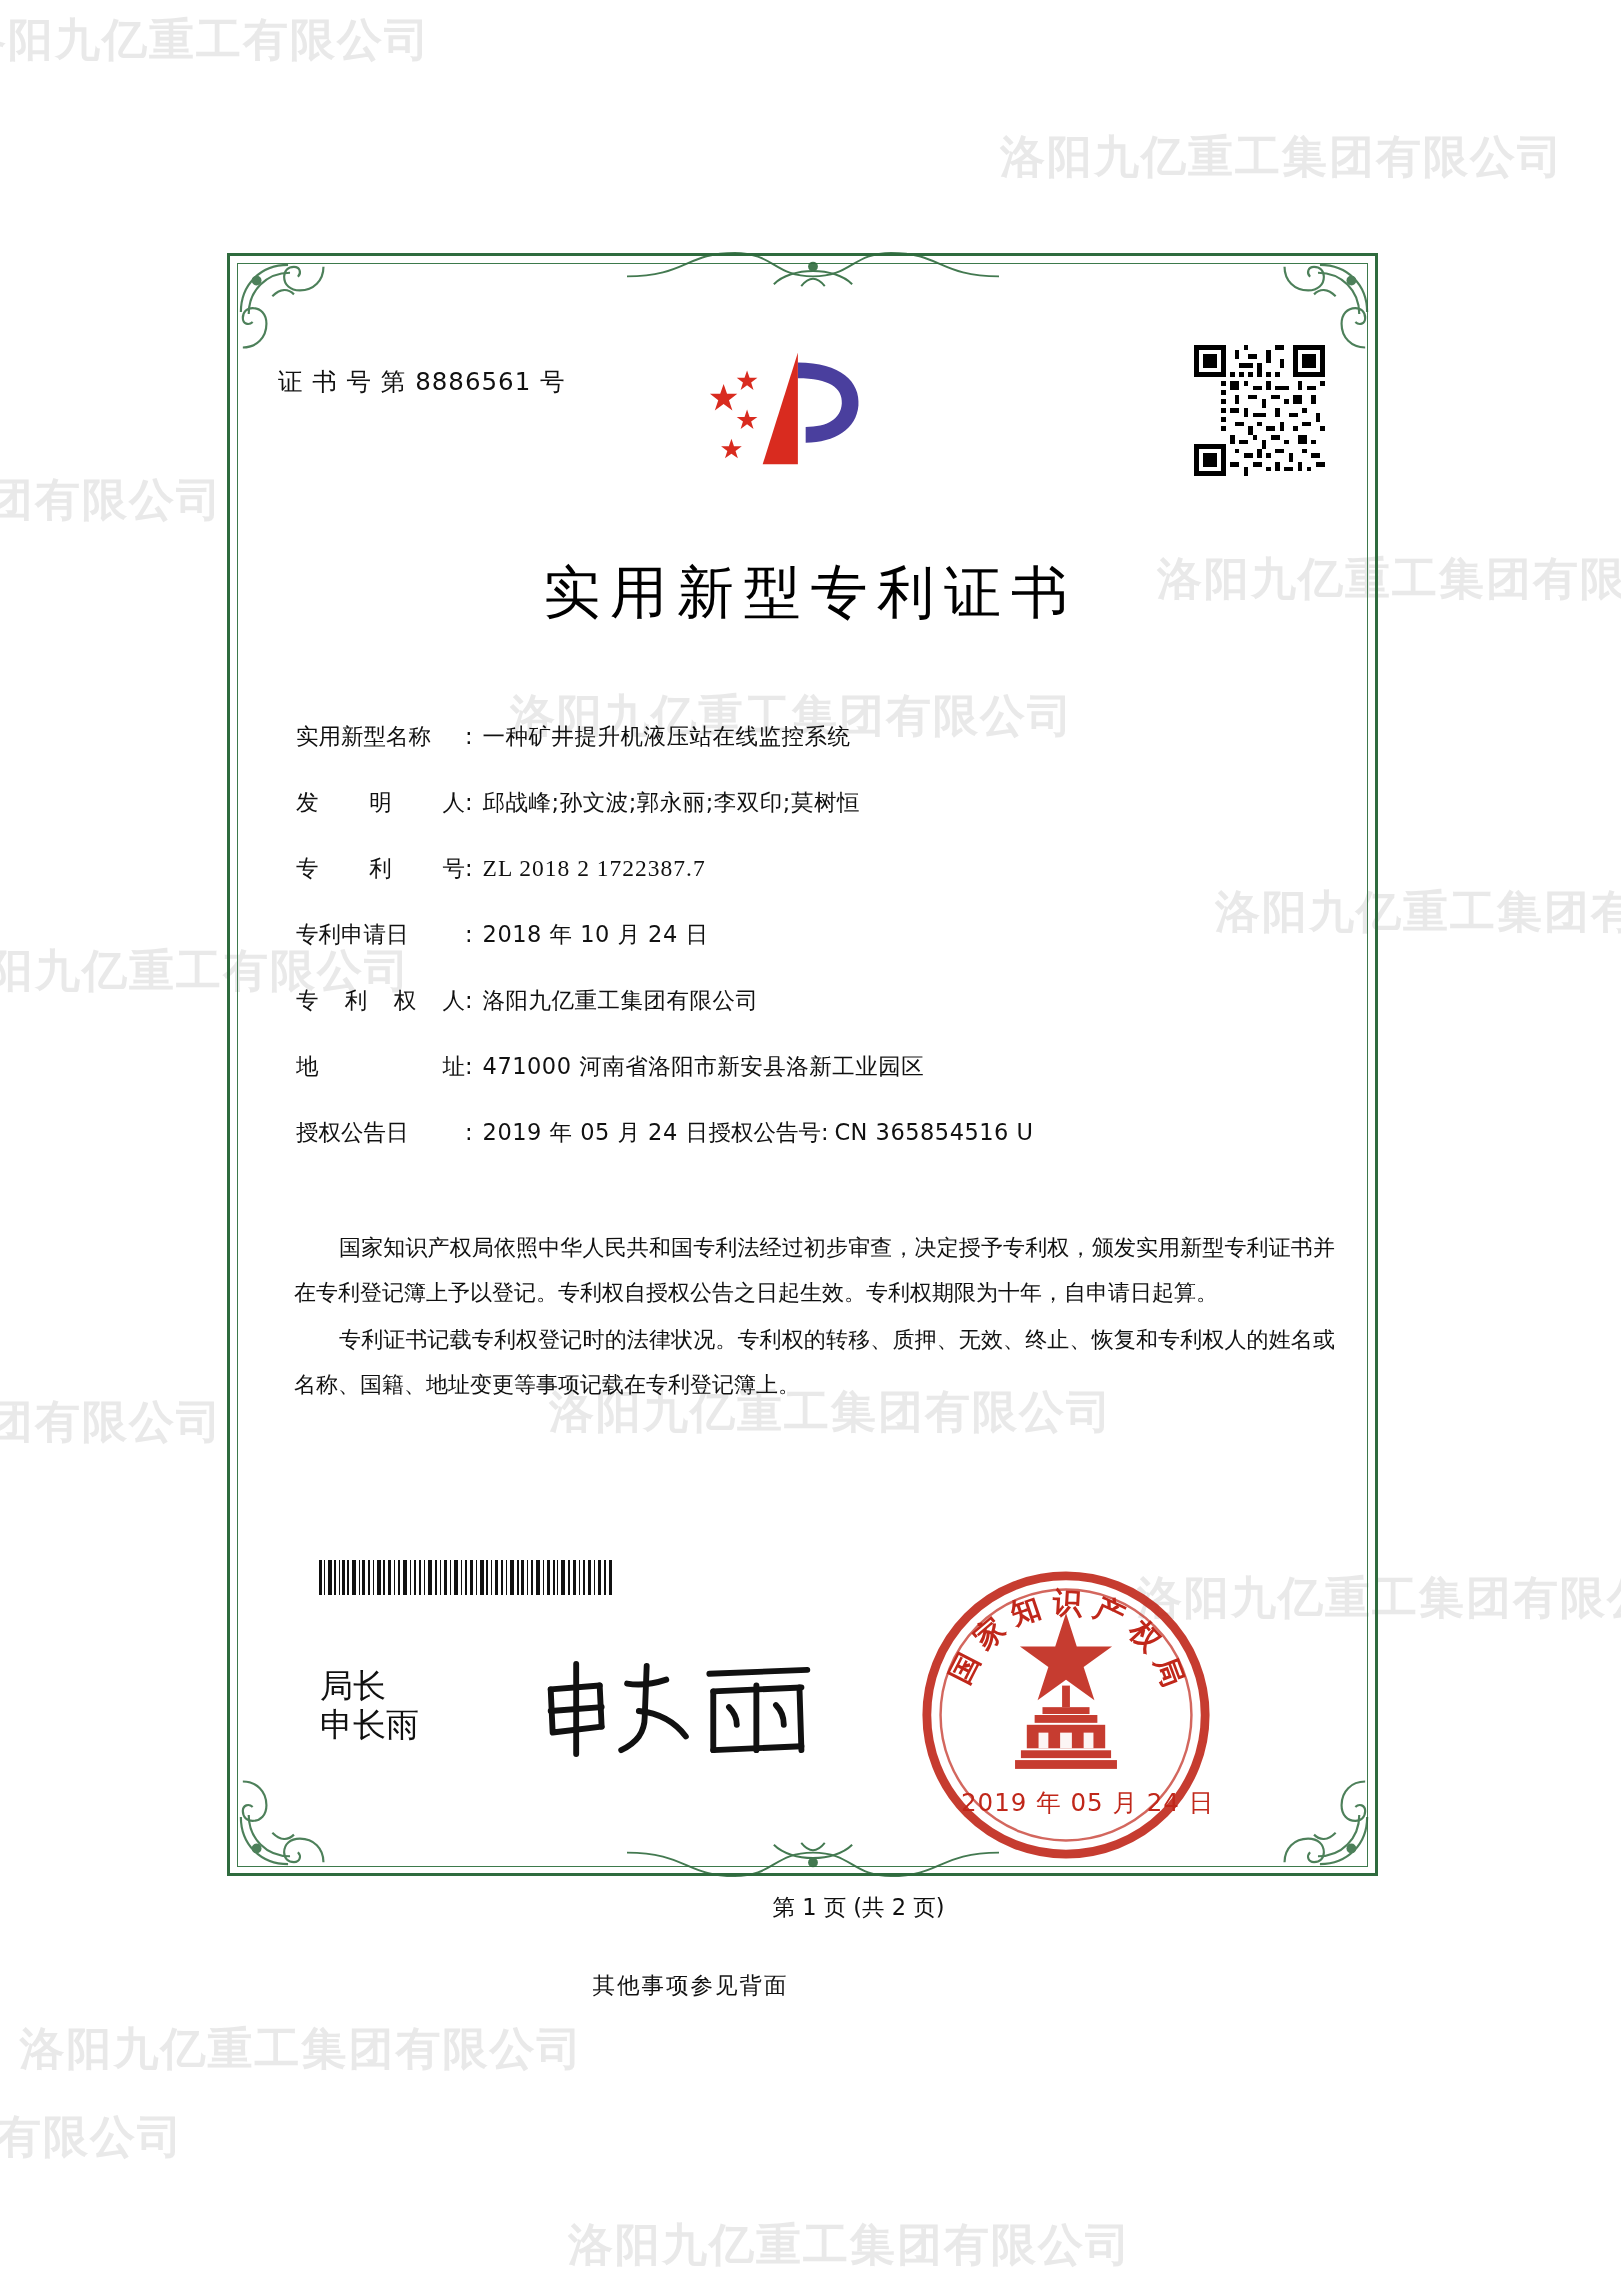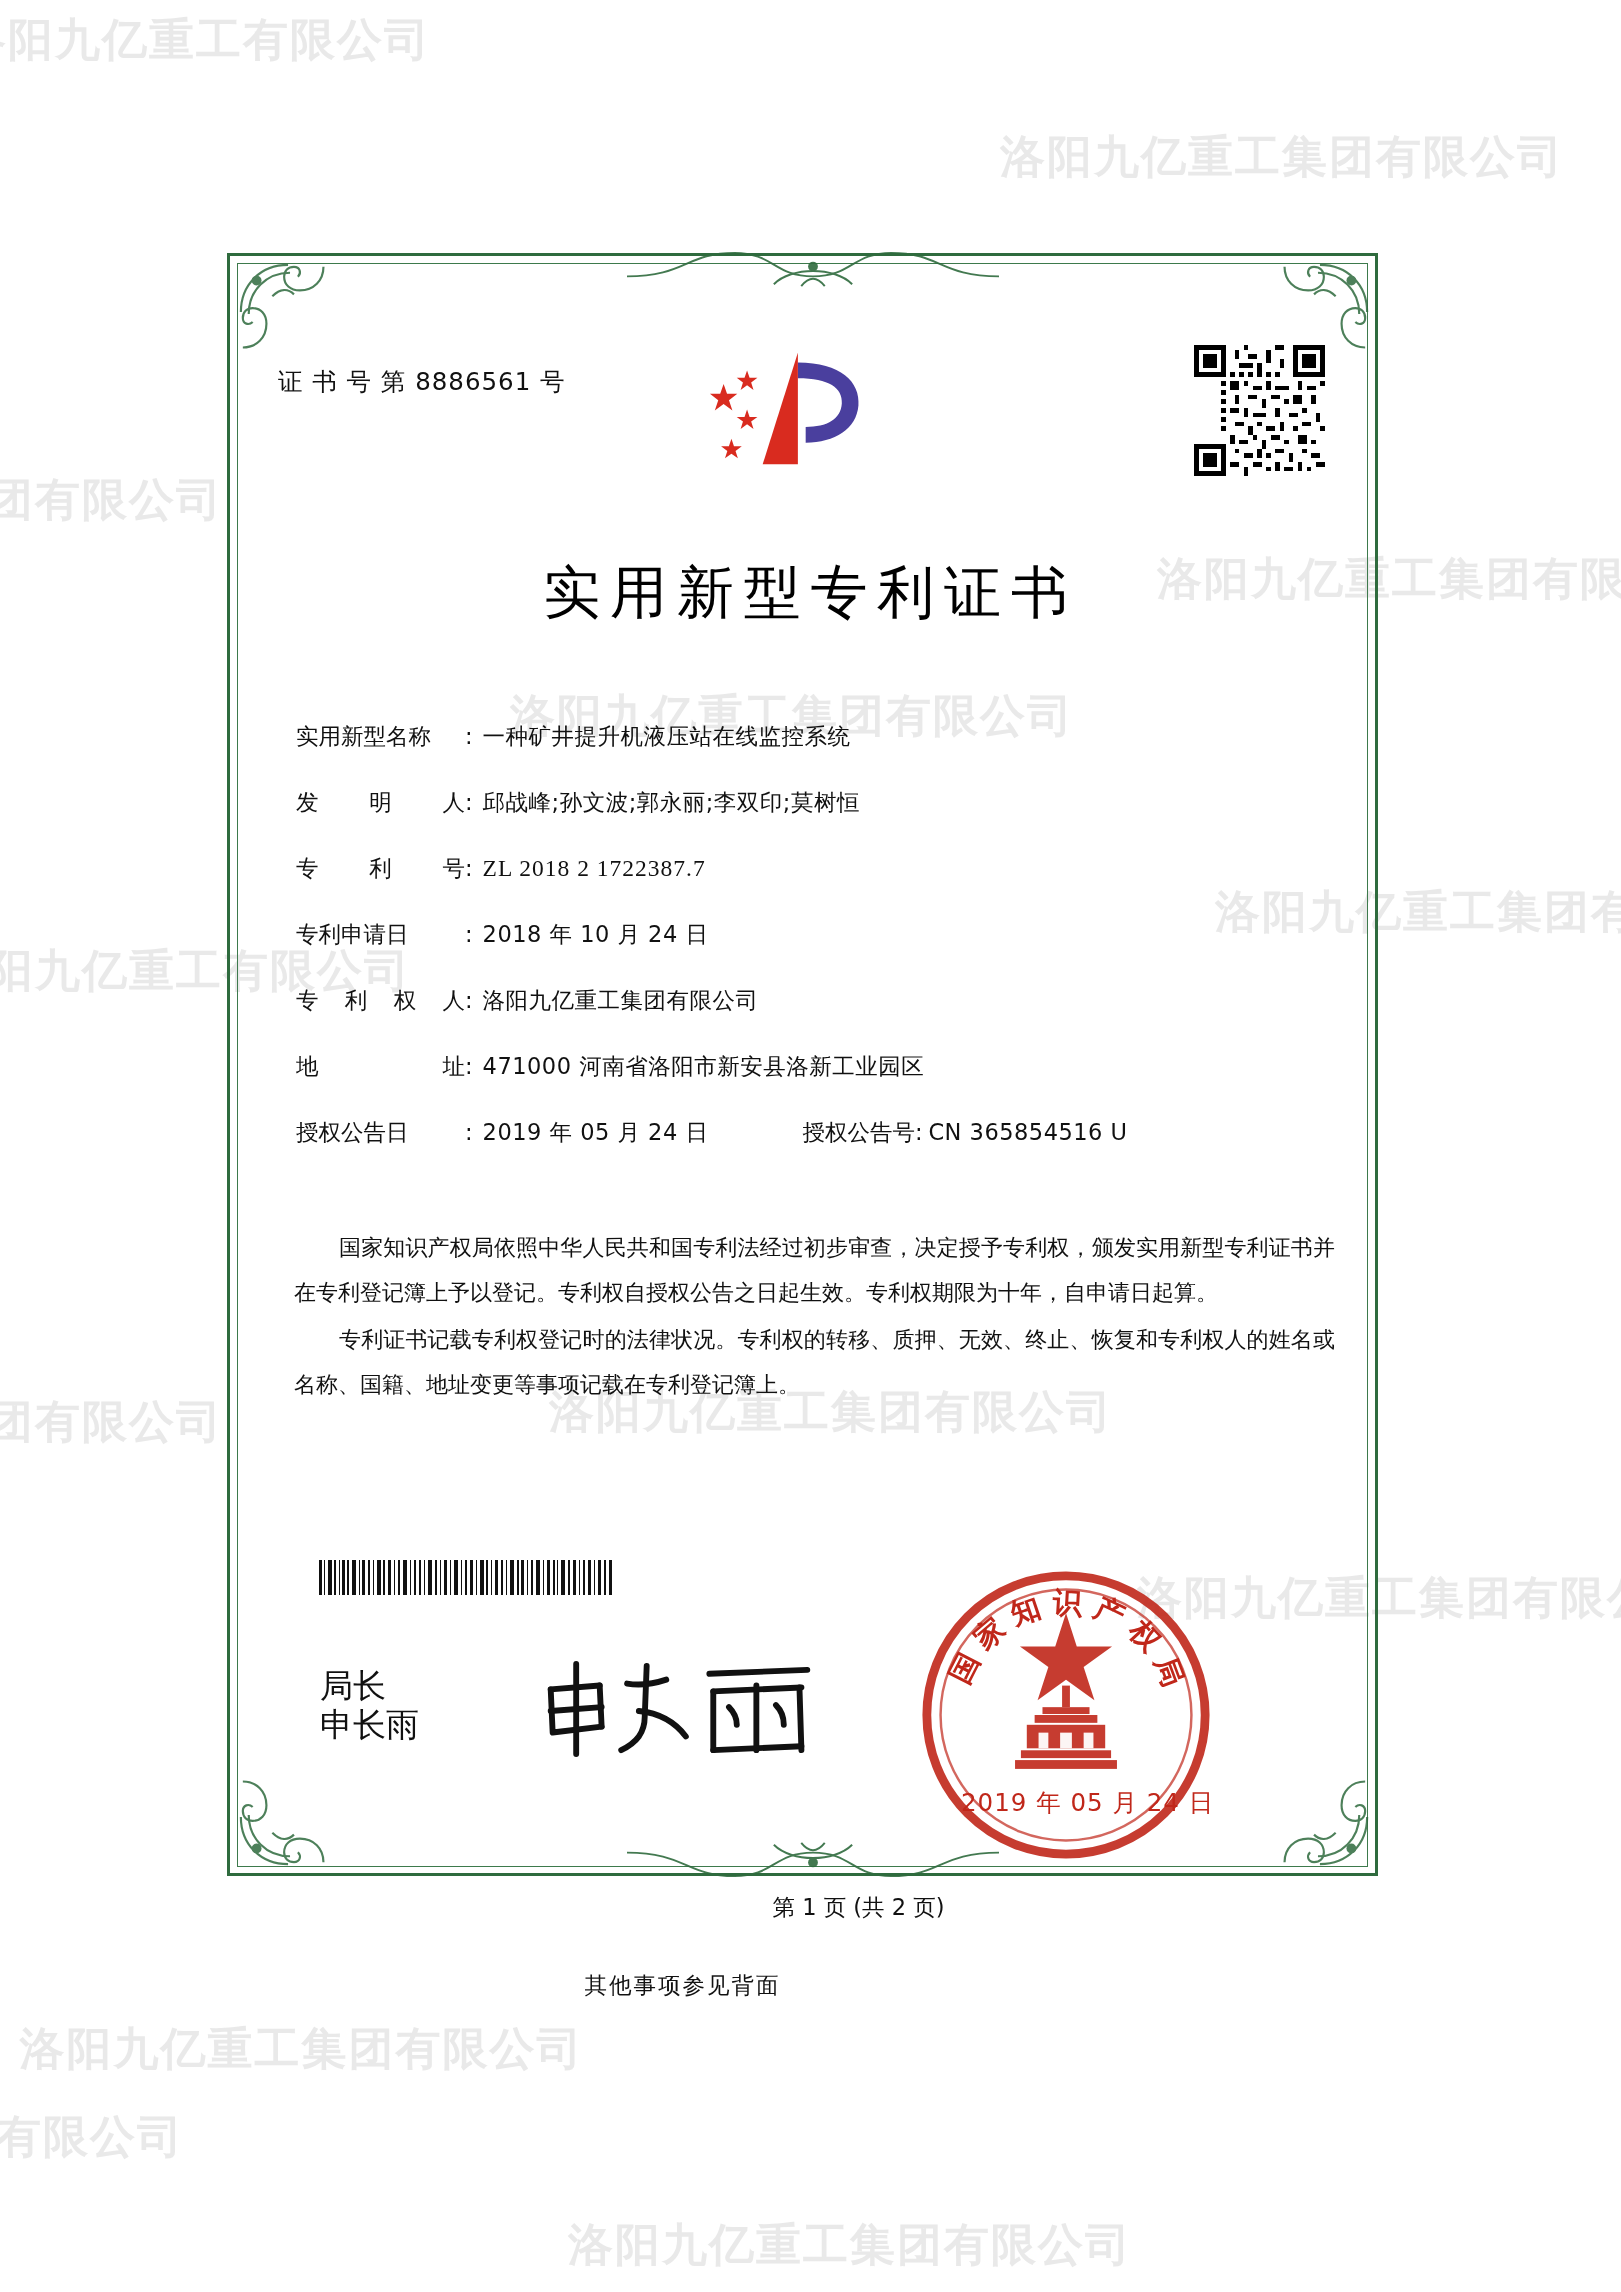--- a/index.html
+++ b/index.html
@@ -144,21 +144,20 @@
   }
   .field-label.spread span { display: inline-block; }
   .field-colon { flex: 0 0 17.6px; }
   .field-value {
     flex: 1 1 auto;
     letter-spacing: 0.5px;
   }
   .field-value.mono { font-family: "Liberation Serif", serif; font-size: 23.5px; letter-spacing: 1px;}
   .sub-label {
     flex: 0 0 auto;
-    margin-left: 94px;
     margin-right: 5.9px;
   }
   .sub-value {
     flex: 0 0 auto;
     letter-spacing: 0.5px;
   }
 
   
   #body-text {
     position: absolute;
@@ -228,21 +227,21 @@
     top: 1892px;
     width: 1621px;
     text-align: center;
     font-family: "DejaVu Sans", sans-serif;
     font-size: 22.5px;
     color: #111;
     padding-left: 48px;
   }
   #back-note {
     position: absolute;
-    left: 0;
+    left: 8px;
     top: 1970px;
     width: 1327px;
     text-align: center;
     font-family: "DejaVu Sans", sans-serif;
     font-size: 22.5px;
     color: #111;
     letter-spacing: 2px;
     padding-left: 19px;
   }
 </style>

